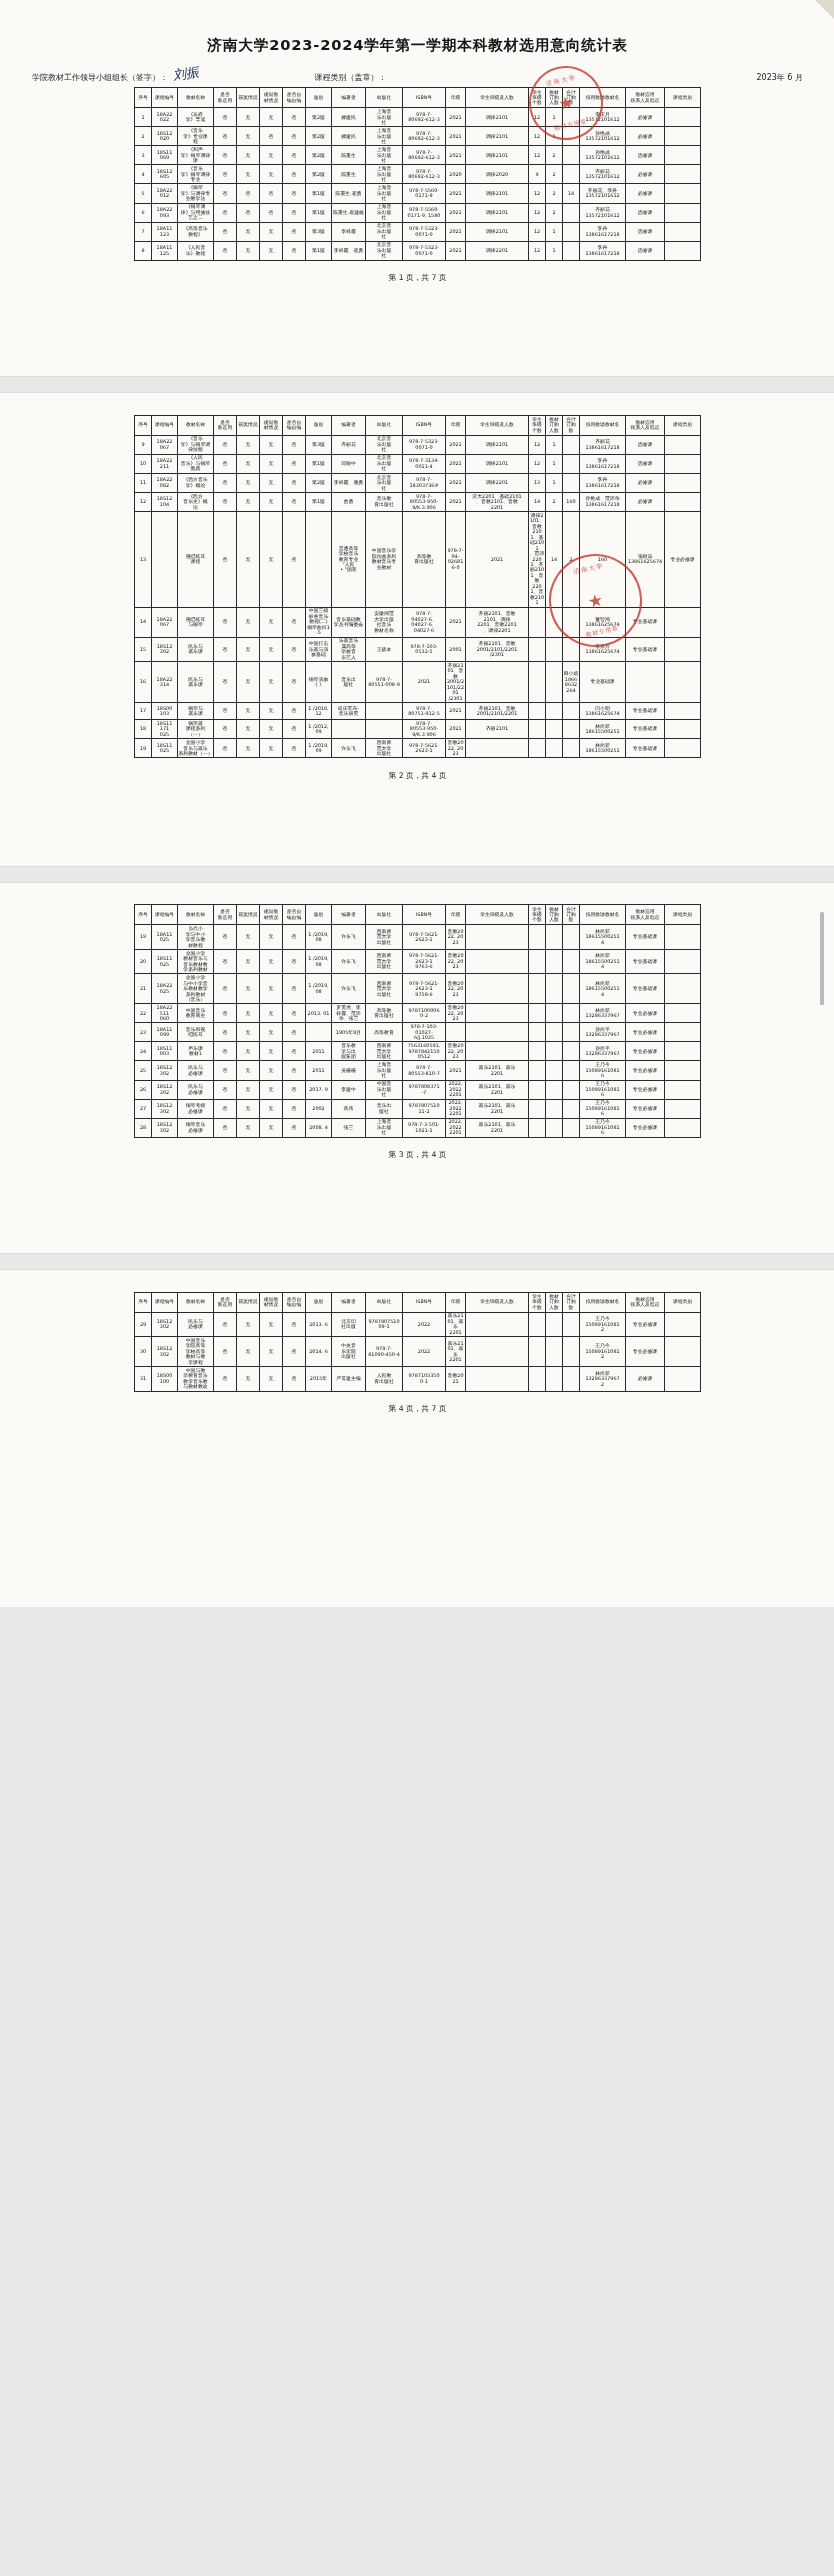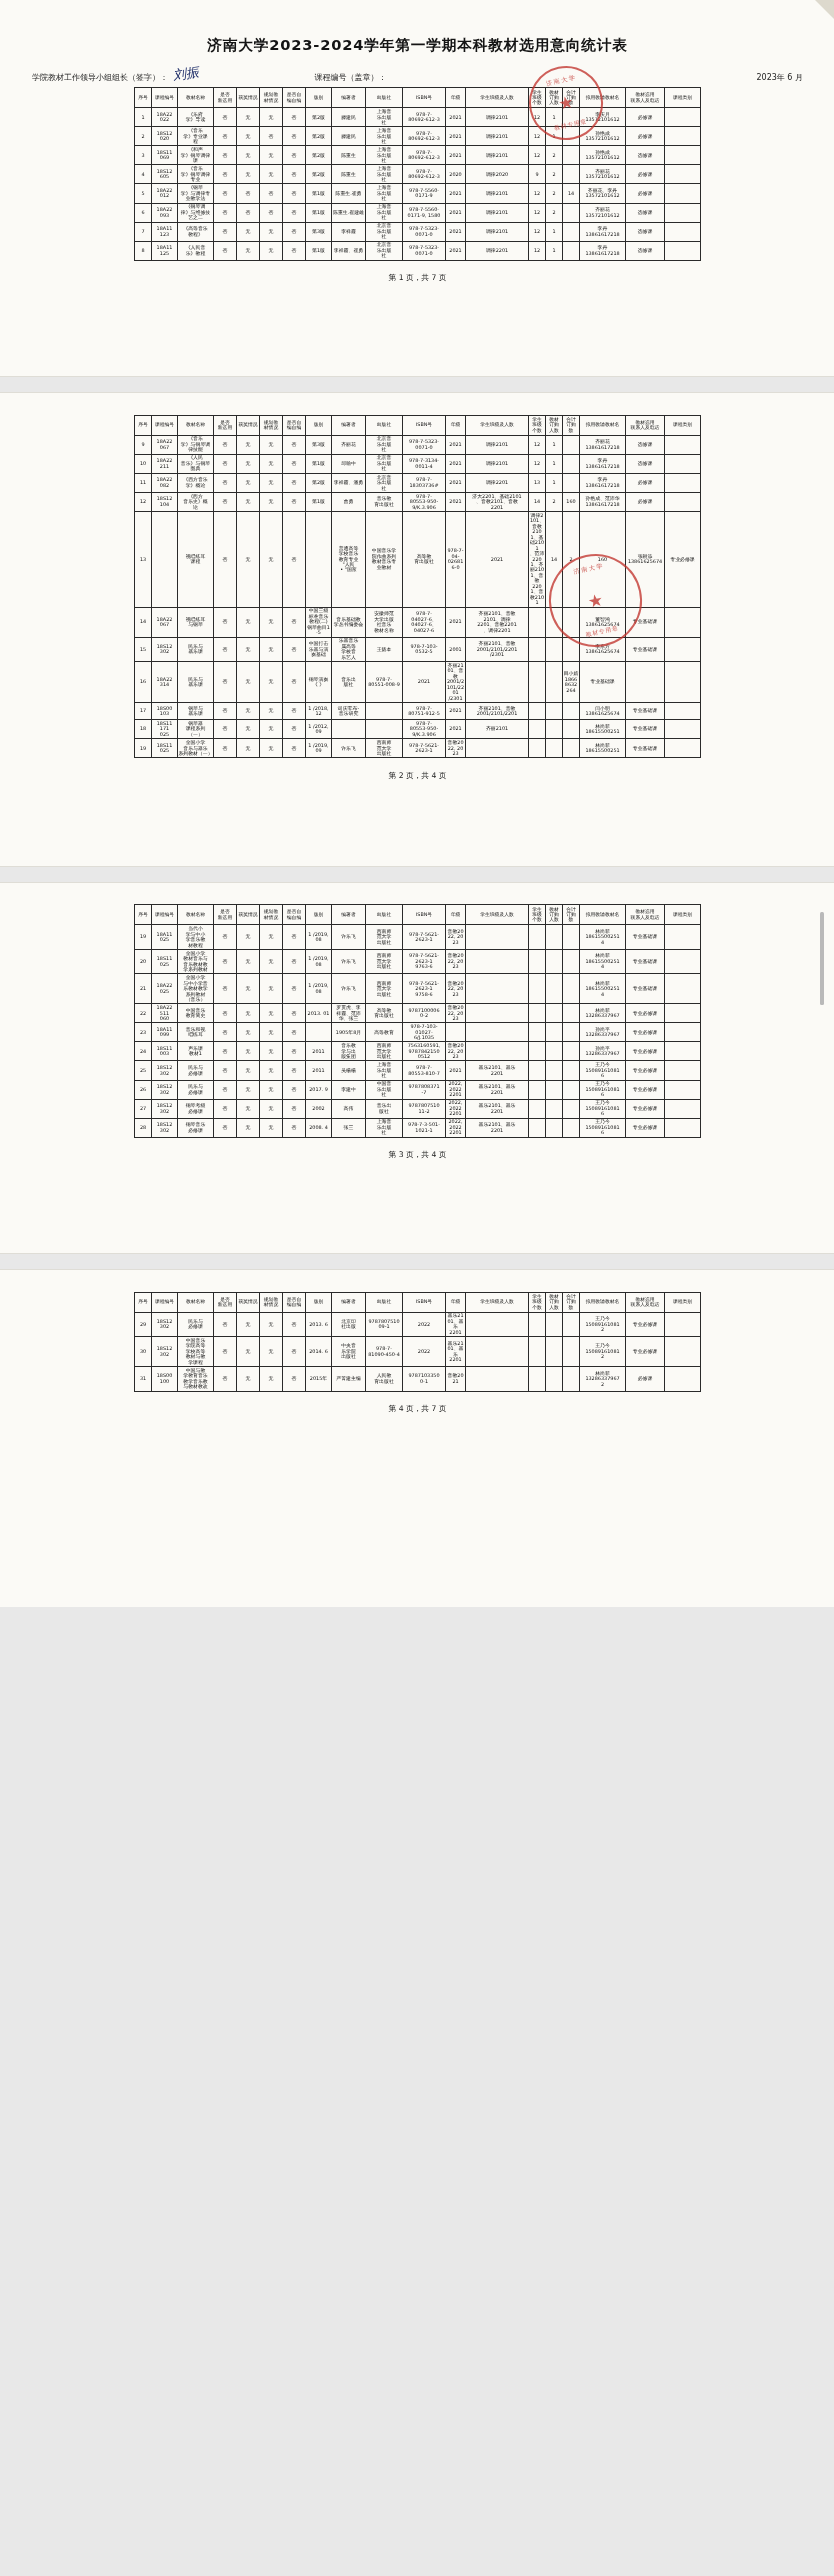--- a/index.html
+++ b/index.html
@@ -129,21 +129,21 @@
 <body>
 
 <div class="scroll-root">
 
   <div class="page-sheet p1">
     <div class="corner-fold"></div>
     <div class="doc-title">济南大学2023-2024学年第一学期本科教材选用意向统计表</div>
     <div class="meta-row">
       <span class="meta-left">学院教材工作领导小组组长（签字）：</span>
       <span class="meta-sign">刘振</span>
-      <span class="meta-mid">课程编号（盖章）：</span>
+      <span class="meta-mid">课程类别（盖章）：</span>
       <span class="meta-right">2023年 6 月</span>
     </div>
     <div class="seal seal1">
       <div class="seal-text">济南大学</div>
       <div class="seal-star">★</div>
       <div class="seal-sub">教材专用章</div>
     </div>
     <div>
       <table class="grid">
         <colgroup>

